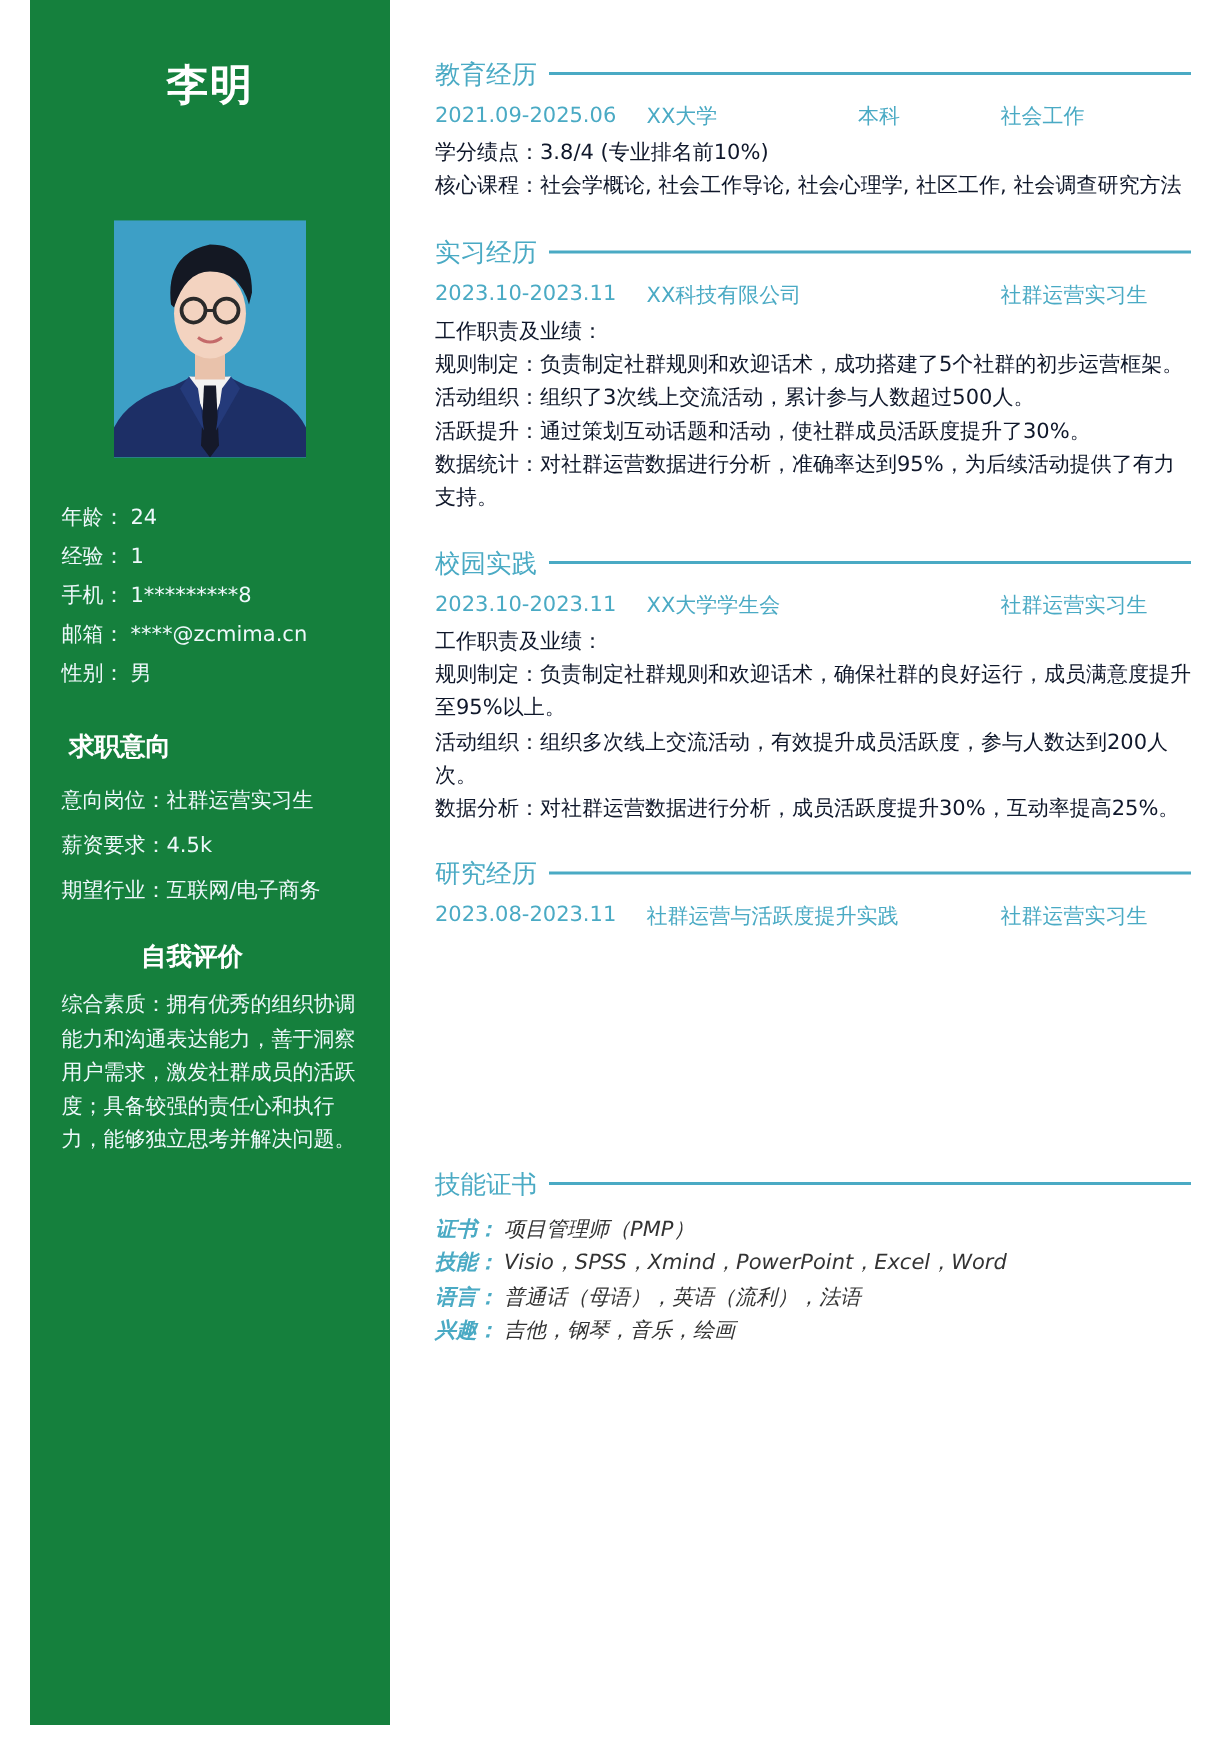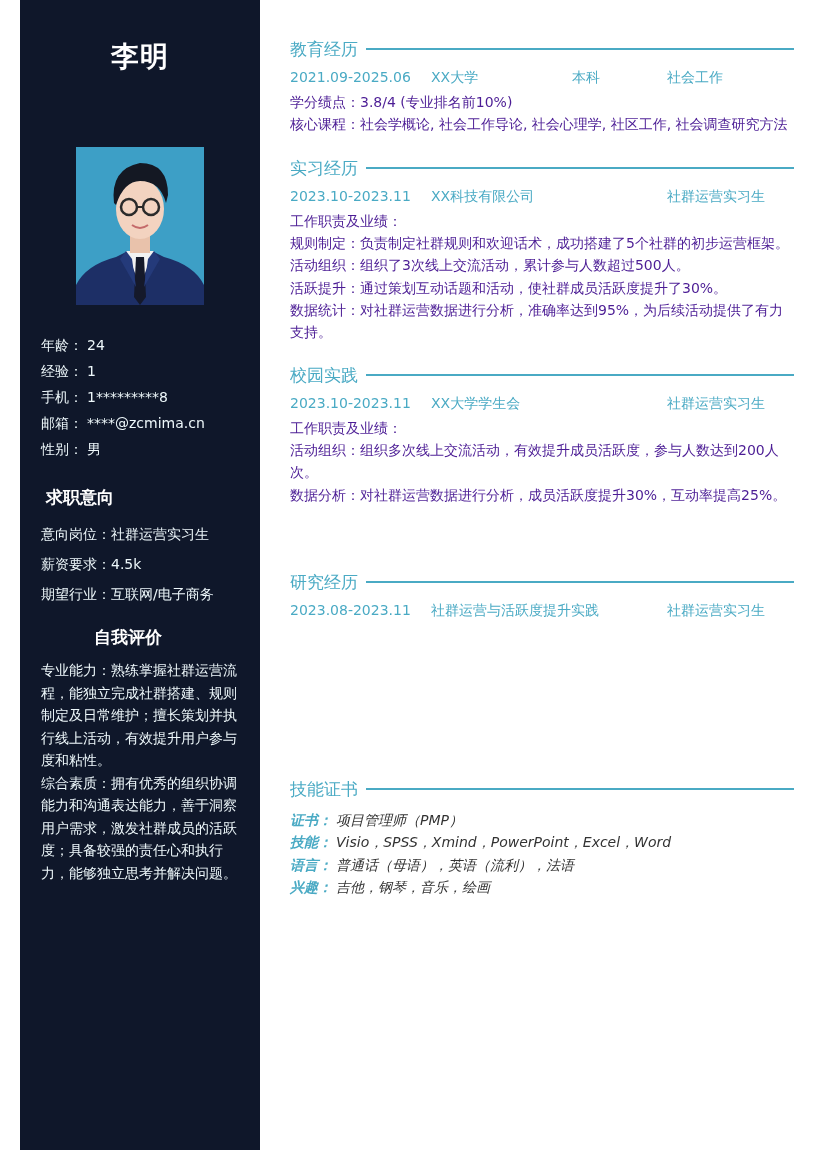--- a/index.html
+++ b/index.html
@@ -1,21 +1,21 @@
 <!DOCTYPE html>
 <html><head>
 <meta charset="utf-8">
 <style>
   * { margin: 0; padding: 0; box-sizing: border-box; }
   html, body { width: 820px; height: 1160px; background: #ffffff; overflow: hidden; }
   body { position: relative; font-family: "DejaVu Sans", "Liberation Sans", sans-serif; color: #333; }
 
   .sidebar {
     position: absolute; left: 20px; top: 0; width: 240px; height: 1150px;
-    background: #0f172a; color: #ffffff;
+    background: #15803d; color: #ffffff;
   }
   .name {
     position: absolute; top: 38px; left: 0; width: 240px; text-align: center;
     font-size: 28px; font-weight: bold; letter-spacing: 1px; color: #ffffff;
   }
   .photo {
     position: absolute; left: 56px; top: 147px; width: 128px; height: 158px;
     background: linear-gradient(180deg, #3f9fc4 0%, #3a98c0 100%);
     overflow: hidden;
   }
@@ -40,21 +40,21 @@
   .sec-title { font-size: 17px; font-weight: normal; color: #4aaac4; white-space: nowrap; }
   .sec-line { flex: 1; height: 2px; background: #4aaac4; margin-left: 8px; }
 
   .meta { position: relative; height: 22px; margin-top: 8px; font-size: 14px; color: #4aaac4; white-space: nowrap; }
   .meta span { position: absolute; top: 0; }
   .meta .m1 { left: 0; }
   .meta .m2 { left: 141px; }
   .meta .m3 { left: 282px; }
   .meta .m4 { left: 377px; }
 
-  .body-text { font-size: 14px; line-height: 22.2px; color: #4c1d95; }
+  .body-text { font-size: 14px; line-height: 22.2px; color: #0f172a; }
   .body-text p { margin: 0; }
 
   .skills-row { font-size: 14px; line-height: 22.3px; color: #333; white-space: nowrap; font-style: italic; }
   .skills-row .sk-lbl { color: #4aaac4; font-weight: bold; display: inline-block; width: 46px; }
 </style>
 </head>
 <body>
 
 <aside class="sidebar">
   <div class="name">李明</div>
@@ -112,21 +112,20 @@
     <div class="intent-row">
       <span>薪资要求：</span><span>4.5k</span>
     </div>
     <div class="intent-row">
       <span>期望行业：</span><span>互联网/电子商务</span>
     </div>
   </div>
 
   <div class="side-title" style="top:626px;margin-left:48px;">自我评价</div>
   <div class="eval">
-    <p>专业能力：熟练掌握社群运营流程，能独立完成社群搭建、规则制定及日常维护；擅长策划并执行线上活动，有效提升用户参与度和粘性。</p>
     <p>综合素质：拥有优秀的组织协调能力和沟通表达能力，善于洞察用户需求，激发社群成员的活跃度；具备较强的责任心和执行力，能够独立思考并解决问题。</p>
   </div>
 </aside>
 
 <main class="main">
 
   <section class="sec" style="top:37px;">
     <div class="sec-head">
       <span class="sec-title">教育经历</span>
       <span class="sec-line"></span>
@@ -167,20 +166,21 @@
       <span class="sec-title">校园实践</span>
       <span class="sec-line"></span>
     </div>
     <div class="meta">
       <span class="m1">2023.10-2023.11</span>
       <span class="m2">XX大学学生会</span>
       <span class="m4">社群运营实习生</span>
     </div>
     <div class="body-text">
       <p>工作职责及业绩：</p>
+      <p>规则制定：负责制定社群规则和欢迎话术，确保社群的良好运行，成员满意度提升至95%以上。</p>
       <p>活动组织：组织多次线上交流活动，有效提升成员活跃度，参与人数达到200人次。</p>
       <p>数据分析：对社群运营数据进行分析，成员活跃度提升30%，互动率提高25%。</p>
     </div>
   </section>
 
   <section class="sec" style="top:570px;">
     <div class="sec-head">
       <span class="sec-title">研究经历</span>
       <span class="sec-line"></span>
     </div>

